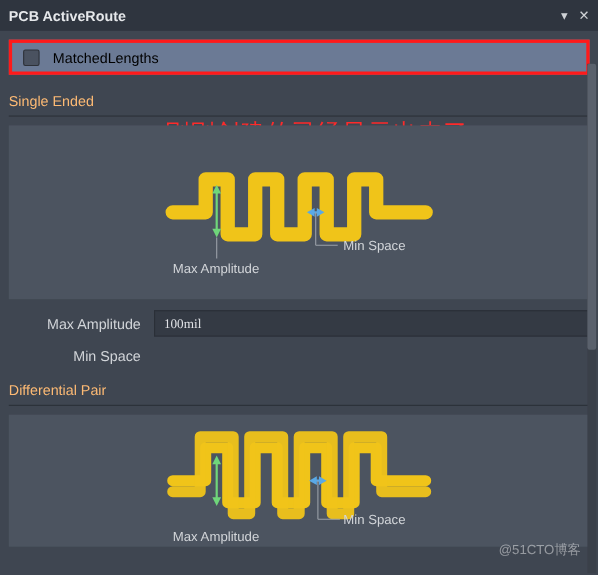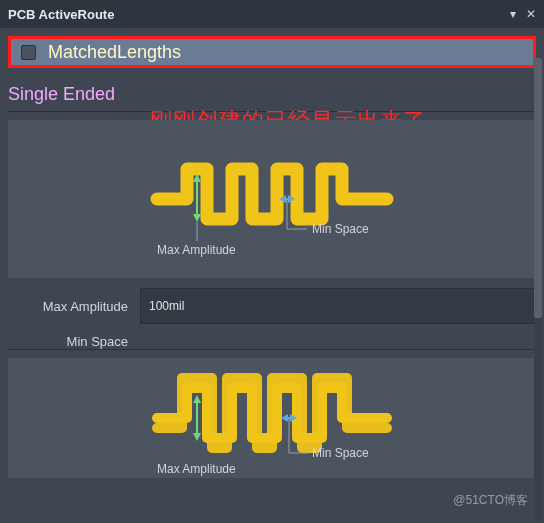--- a/index.html
+++ b/index.html
@@ -54,28 +54,28 @@
       gap: 12px;
     }
     .checkbox {
       width: 15px;
       height: 15px;
       border: 1px solid #2d3138;
       background: #4a5260;
       border-radius: 2px;
     }
     .highlight-label {
-      color: #fef9c3;
-      font-size: 18px;
+      color: #000000;
+      font-size: 13px;
     }
     .section-label {
       margin-top: 16px;
       margin-bottom: 6px;
-      color: #f0abfc;
-      font-size: 18px;
+      color: #fdba74;
+      font-size: 13px;
     }
     .hr {
       border: none;
       border-top: 1px solid #2b3038;
       margin-bottom: 8px;
     }
     .annotation {
       position: absolute;
       top: 78px;
       left: 150px;
@@ -111,27 +111,28 @@
     }
     .form-label {
       width: 124px;
       text-align: right;
       color: #d2d5d9;
       font-size: 13px;
       padding-right: 4px;
     }
     .form-input {
       flex: 1;
-      height: 36px;
+      height: 24px;
       background: #343a44;
       border: 1px solid #2a2f37;
       color: #e0e2e6;
       padding: 0 8px;
       font-size: 12px;
       outline: none;
+      font-family: Liberation Serif, serif;
     }
     .scrollbar {
       position: absolute;
       right: 2px;
       top: 30px;
       width: 8px;
       bottom: 2px;
       background: #3a4049;
     }
     .scrollbar-thumb {
@@ -197,20 +198,21 @@
   </div>
 
   <div class="form-row">
     <div class="form-label">Max Amplitude</div>
     <input class="form-input" value="100mil" style="">
   </div>
   <div class="form-row">
     <div class="form-label">Min Space</div>
   </div>
 
+  <div class="section-label">Differential Pair</div>
   <hr class="hr">
 
   <div class="diagram-panel second">
     <svg class="diagram-svg" viewBox="0 0 280 120">
 
       <path d="M 25 60 L 55 60 L 55 30 L 75 30 L 75 80 L 100 80 L 100 30 L 120 30 L 120 80 L 145 80 L 145 30 L 165 30 L 165 80 L 190 80 L 190 30 L 210 30 L 210 60 L 255 60" stroke="#f0c419" stroke-width="10" fill="none" stroke-linejoin="round" stroke-linecap="round"></path>
       <path d="M 25 70 L 50 70 L 50 20 L 80 20 L 80 90 L 95 90 L 95 20 L 125 20 L 125 90 L 140 90 L 140 20 L 170 20 L 170 90 L 185 90 L 185 20 L 215 20 L 215 70 L 255 70" stroke="#f0c419" stroke-width="10" fill="none" stroke-linejoin="round" stroke-linecap="round" opacity="0.95"></path>
 
       <line x1="65" y1="42" x2="65" y2="78" stroke="#6fd67a" stroke-width="2"></line>
       <polygon points="65,37 61,45 69,45" fill="#6fd67a"></polygon>

